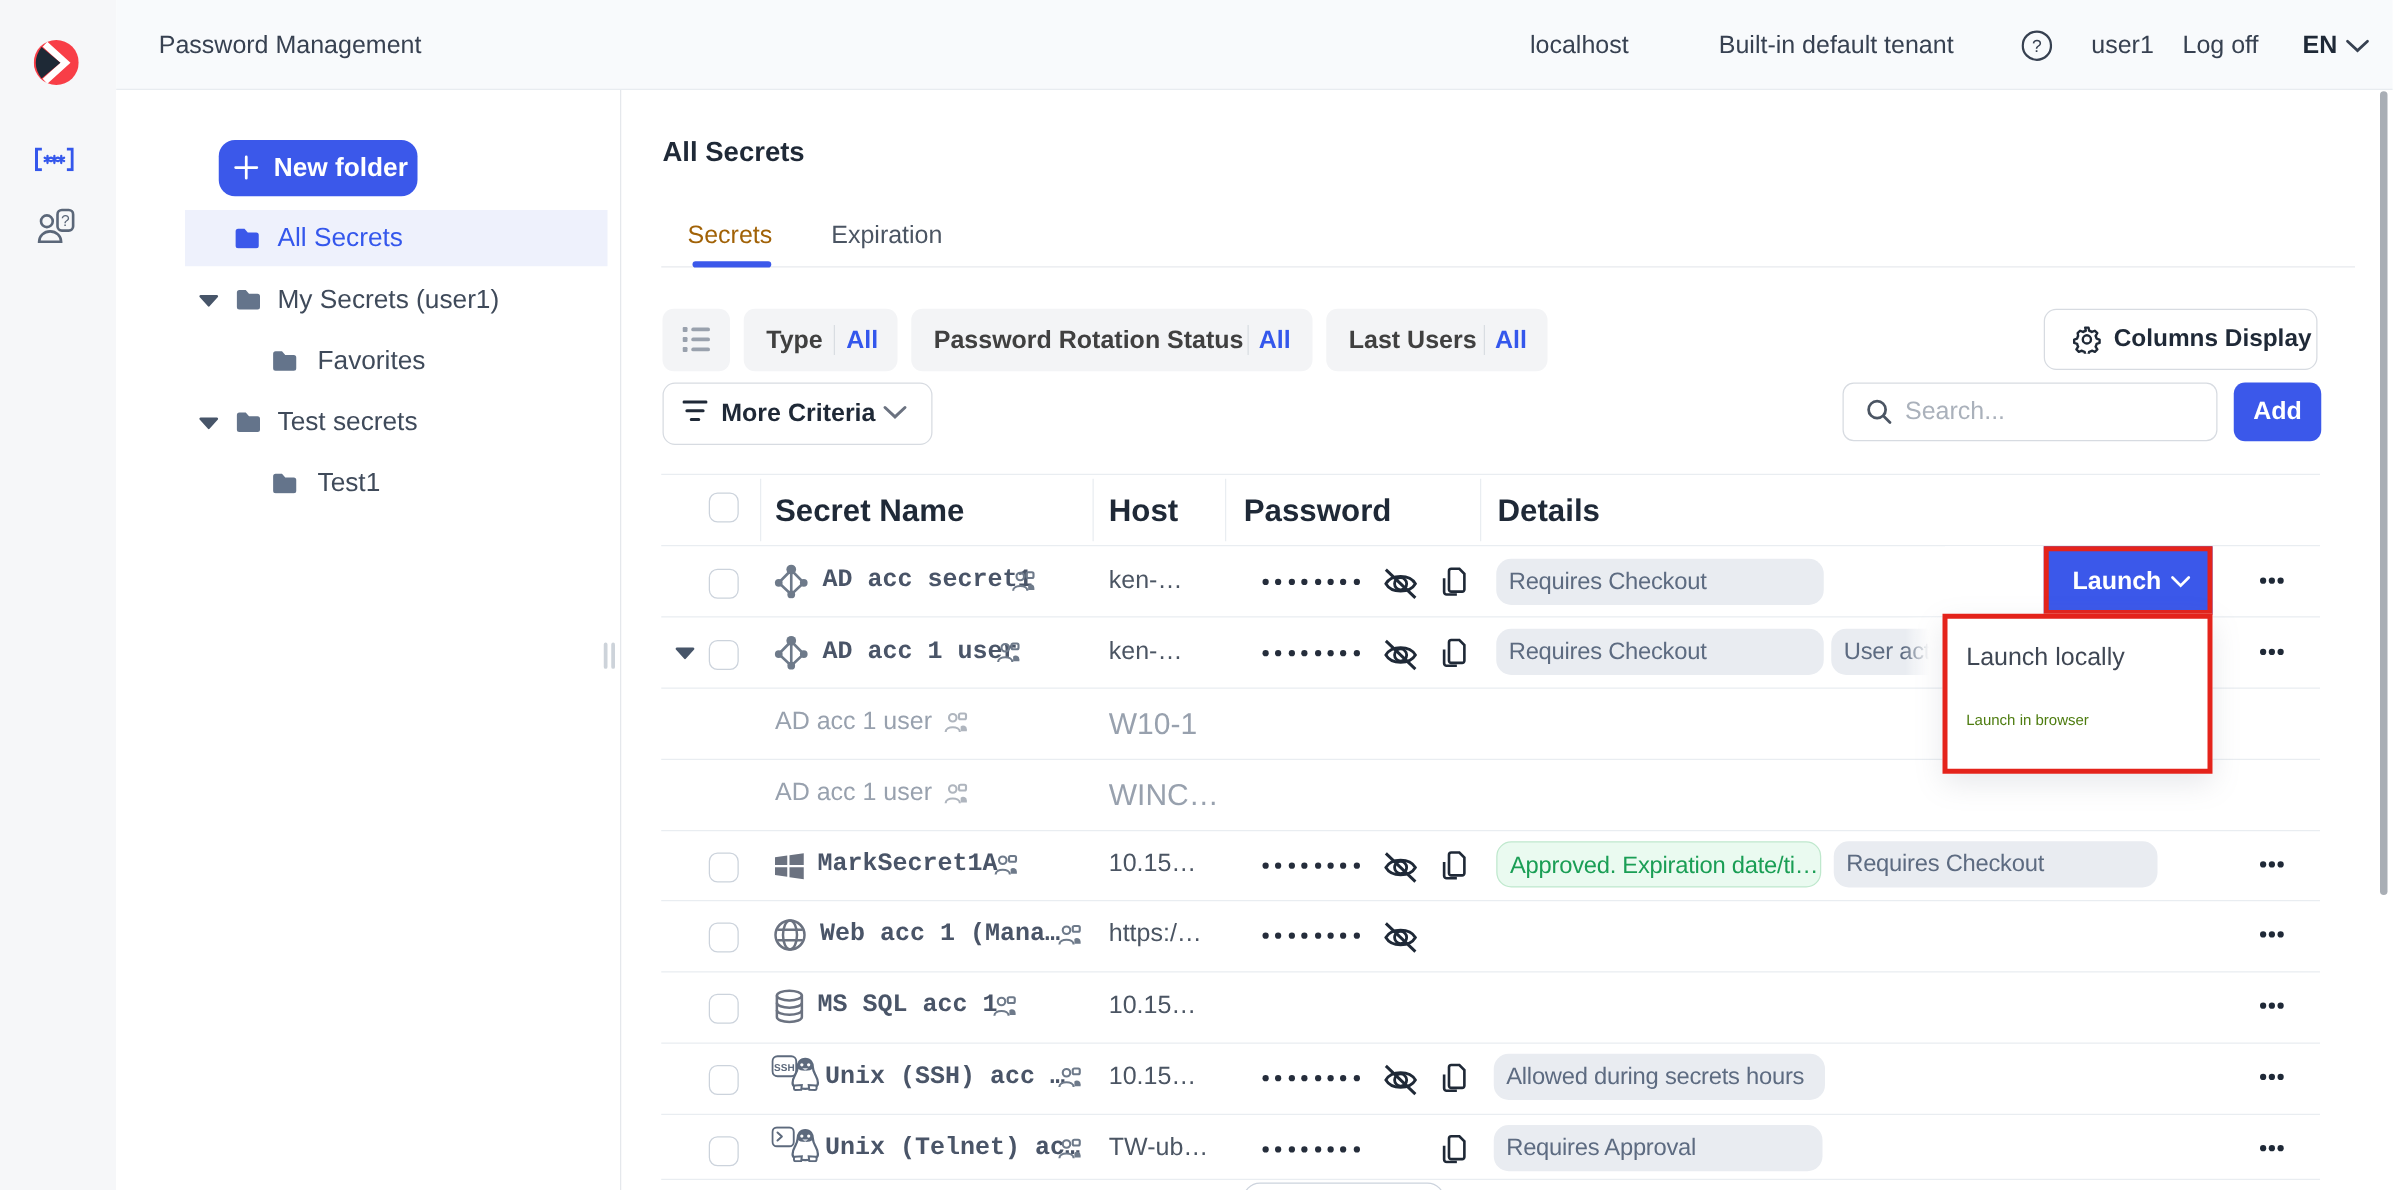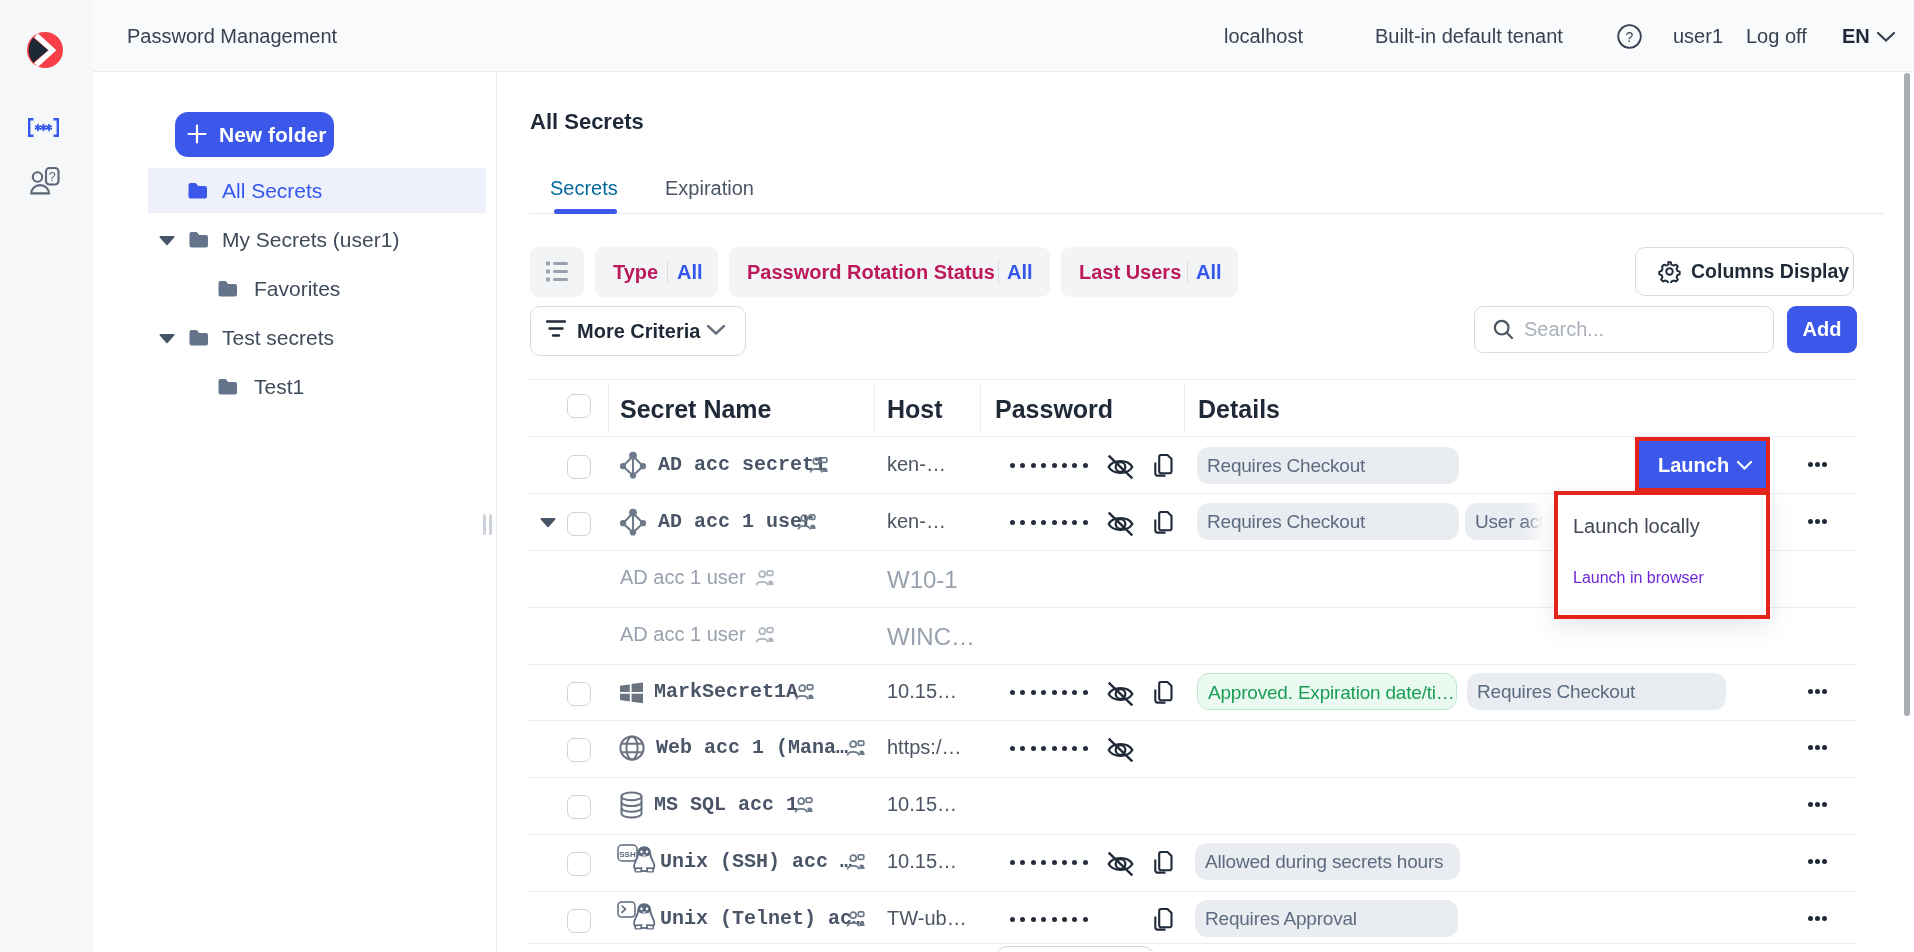--- a/index.html
+++ b/index.html
@@ -13,21 +13,21 @@
 #tree { left:93px; top:72px; width:404px; height:880px; background:#fff; border-right:1px solid #e5e8ec; }
 
 .htxt { font-size:20px; color:#374151; line-height:72px; height:72px; }
 
 #newfolder { left:175px; top:112px; width:159px; height:45px; background:#3b58ea; border-radius:13px;
   color:#fff; font-size:21px; font-weight:bold; }
 .trow { height:45px; line-height:45px; font-size:21px; color:#3f4a5a; }
 .tsel { background:#eef1fc; color:#3457ec; }
 
 .chip { background:#f3f4f6; border-radius:9px; height:50px; }
-.chiplabel { font-size:20px; font-weight:600; color:#be185d; line-height:50px; }
+.chiplabel { font-size:20px; font-weight:600; color:#404040; line-height:50px; }
 .chipall { font-size:20px; font-weight:bold; color:#3457ec; line-height:50px; }
 .chipdiv { width:1px; background:#d9dde2; top:13px; height:24px; }
 .wbtn { background:#fff; border:1px solid #d7dbe1; border-radius:10px; }
 
 .hline { height:1px; background:#e9edf1; left:529px; width:1327px; }
 .vline { width:1px; background:#e9edf1; }
 .thead { font-size:25px; font-weight:bold; color:#1f2937; }
 .cbx { width:24px; height:24px; border:1.5px solid #ccd3dc; border-radius:7px; background:#fff; }
 .bname { font-size:20px; font-weight:bold; color:#4a5568;font-family:Liberation Mono, monospace; }
 .gname { font-size:20px; color:#98a1ae; }
@@ -136,21 +136,21 @@
 <div class="abs" style="left:159px;top:333px;">
     <svg width="16" height="11" viewBox="0 0 16 11">
       <path d="M1.5,1 h13 a1,1 0 0 1 .8,1.6 l-6.5,7.2 a1,1 0 0 1 -1.6,0 L0.7,2.6 A1,1 0 0 1 1.5,1 Z" fill="#475569"></path>
     </svg>
   </div>
 
 <div class="abs" style="left:483px;top:514px;width:3px;height:21px;background:#cdd3da;border-radius:2px;"></div>
 <div class="abs" style="left:489px;top:514px;width:3px;height:21px;background:#cdd3da;border-radius:2px;"></div>
 
 <div class="abs" style="left:530px;top:109px;font-size:22px;font-weight:bold;color:#1f2937;">All Secrets</div>
-<div class="abs" style="left:550px;top:177px;font-size:20px;font-weight:500;color:#0369a1;">Secrets</div>
+<div class="abs" style="left:550px;top:177px;font-size:20px;font-weight:500;color:#a16207;">Secrets</div>
 <div class="abs" style="left:665px;top:177px;font-size:20px;font-weight:500;color:#4b5563;">Expiration</div>
 <div class="abs" style="left:529px;top:213px;width:1355px;height:1px;background:#e7eaee;"></div>
 <div class="abs" style="left:554px;top:209px;width:63px;height:4.5px;background:#3b58ea;border-radius:2.5px;"></div>
 
 <div class="abs chip" style="left:530px;top:247px;width:54px;"></div>
 <div class="abs" id="listic" style="left:546px;top:261px;">
 <svg width="22" height="21" viewBox="0 0 22 21" fill="#99a1ad">
   <rect x="0" y="0.5" width="4" height="4" rx="1"></rect>
       <rect x="7" y="1" width="15" height="3" rx="1.5"></rect>
   <rect x="0" y="8.5" width="4" height="4" rx="1"></rect>
@@ -486,19 +486,19 @@
 <div class="abs" style="left:1556px;top:437px;width:78px;height:54px;background:#fff;"></div>
 <div class="abs" style="left:1635px;top:437px;width:135px;height:55px;background:#3b58ea;border:4px solid #e4231b;"></div>
 <div class="abs" style="left:1658px;top:454px;font-size:20px;font-weight:bold;color:#fff;">Launch</div>
 <div class="abs" style="left:1736px;top:460px;">
       <svg width="17" height="11" viewBox="0 0 17 11" fill="none" stroke="#fff" stroke-width="2.2" stroke-linecap="round">
         <path d="M2,2 L8.5,8.5 L15,2"></path>
       </svg>
     </div>
 <div class="abs" style="left:1554px;top:491px;width:216px;height:128px;background:#fff;border:4px solid #e4231b;box-shadow:0 8px 22px rgba(120,130,145,0.18);"></div>
 <div class="abs" style="left:1573px;top:515px;font-size:20px;color:#3f4754;">Launch locally</div>
-<div class="abs" style="left:1573px;top:569px;font-size:16px;color:#6d28d9;">Launch in browser</div>
+<div class="abs" style="left:1573px;top:569px;font-size:12px;color:#4d7c0f;">Launch in browser</div>
 
 </div>
 
 <div class="abs" style="left:1904px;top:73px;width:6px;height:643px;background:#a9aeb5;border-radius:3px;"></div>
 
 <div class="abs" style="left:994px;top:946px;width:162px;height:20px;background:#fff;border:1px solid #ccd3dd;border-radius:14px 14px 0 0;"></div>
 
 </body></html>

